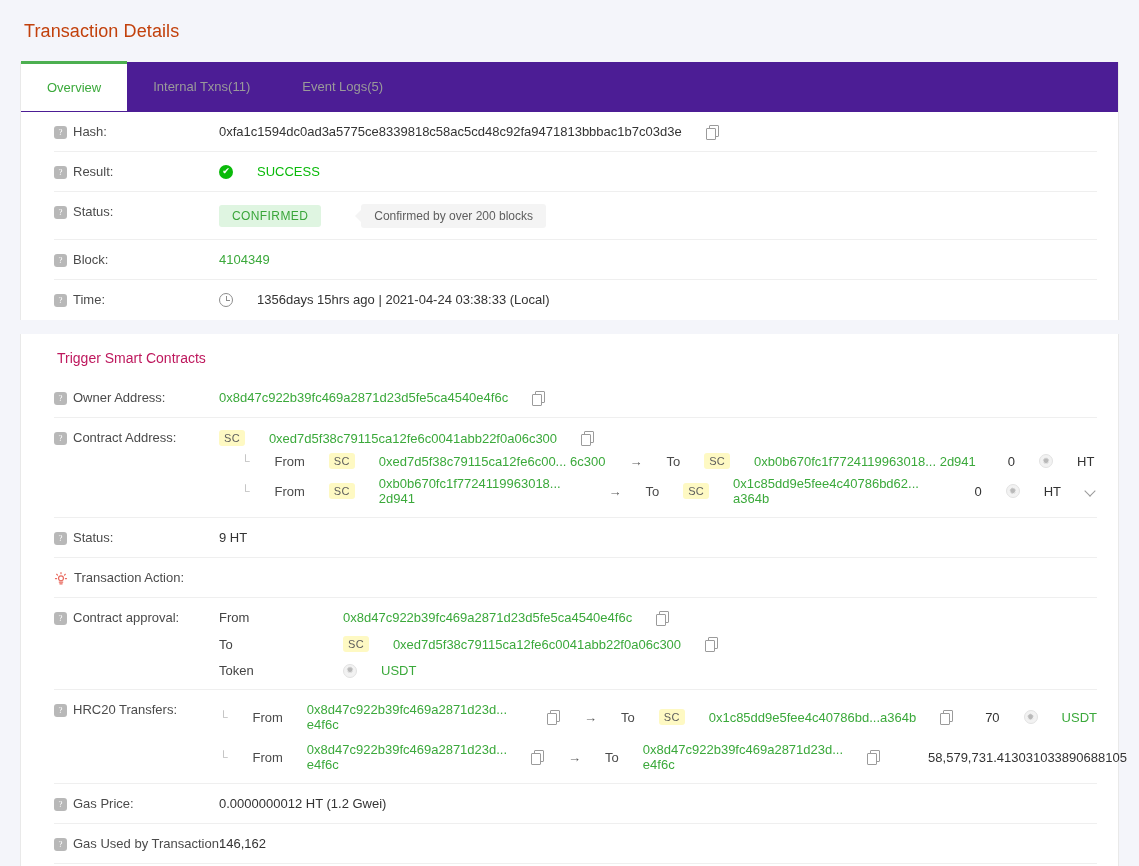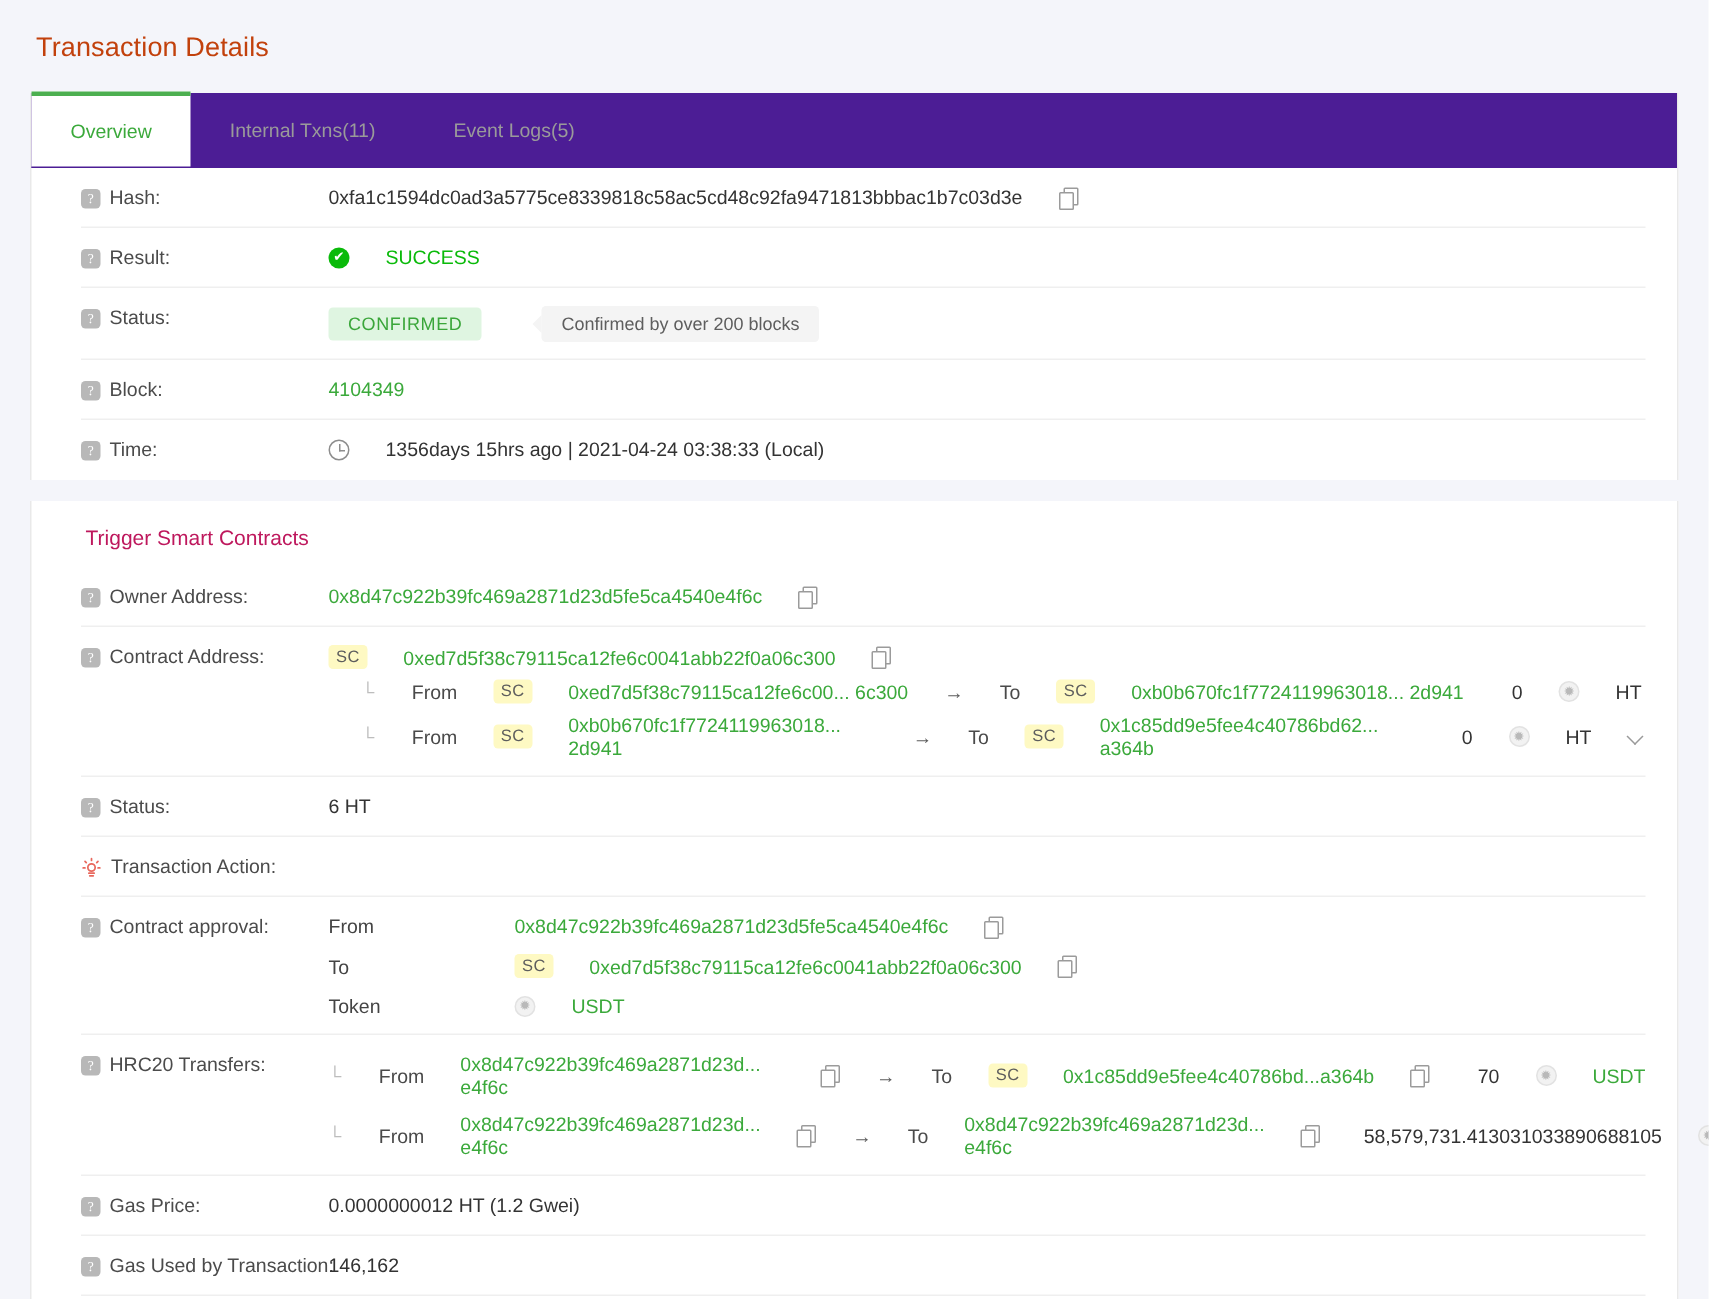--- a/index.html
+++ b/index.html
@@ -410,21 +410,21 @@
       </div>
     </div>
 
     <div class="row">
       <div class="label">
         <span class="q-icon">?</span>
         <span class="txt">Status:</span>
       </div>
       <div class="value">
         <div class="vline">
-          <span class="dark">6 HT</span>
+          <span class="dark">9 HT</span>
         </div>
       </div>
     </div>
 
     <div class="row">
       <div class="label">
         <span class="bulb-icon">
           <svg width="14" height="14" viewBox="0 0 24 24" fill="none" stroke="#e8685d" stroke-width="2" stroke-linecap="round">
             <path d="M9 19h6"></path>
               <path d="M10 22h4"></path>
@@ -488,21 +488,21 @@
         </div>
         <div class="vline">
           <span class="corner">└</span>
           <span class="small-word">From</span>
           <span class="green mono-addr">0x8d47c922b39fc469a2871d23d... e4f6c</span>
           <span class="copy-icon"></span>
           <span class="arrow">→</span>
           <span class="small-word">To</span>
           <span class="green mono-addr">0x8d47c922b39fc469a2871d23d... e4f6c</span>
           <span class="copy-icon"></span>
-          <span class="amt" style="margin-left:5px">58,579,731.413031033890688105</span>
+          <span class="amt" style="margin-left:24px">58,579,731.413031033890688105</span>
           <span class="token-icon">✹</span>
           <span class="green">SHIB</span>
         </div>
       </div>
     </div>
 
     <div class="row">
       <div class="label">
         <span class="q-icon">?</span>
         <span class="txt">Gas Price:</span>

